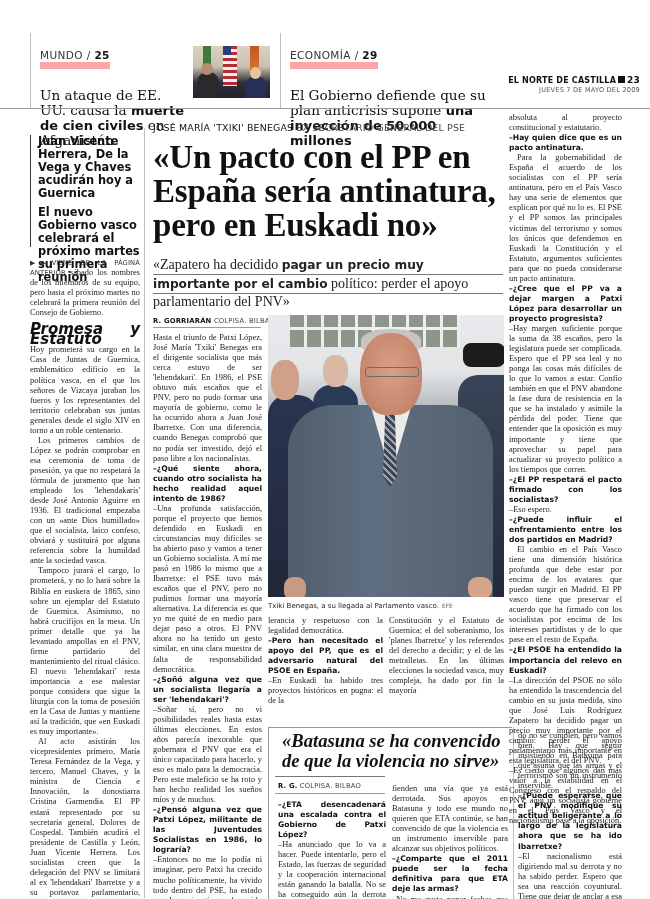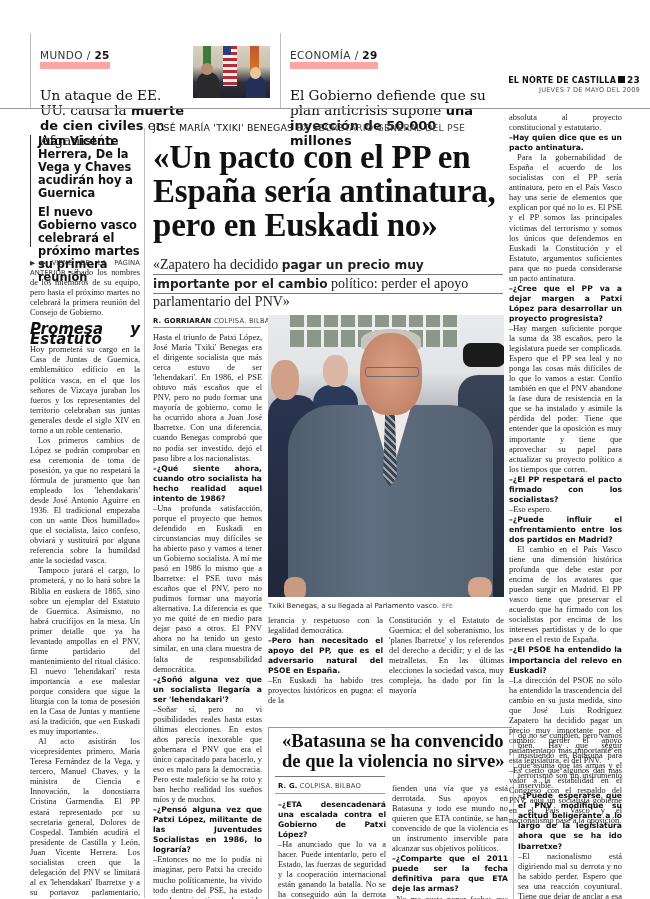--- a/index.html
+++ b/index.html
@@ -77,21 +77,21 @@
   .photo .hair { position:absolute; left:93px; top:14px; width:60px; height:22px; background:#c9c4bd; border-radius: 50% 50% 20% 20%; }
   .photo .glasses { position:absolute; left:97px; top:52px; width:54px; height:10px; border:1.5px solid #6c6c6c; border-radius: 3px; }
   .photo .hand-l { position:absolute; left:16px; top:262px; width:22px; height:24px; background:#c99a82; border-radius: 40%; }
   .photo .hand-r { position:absolute; left:200px; top:262px; width:24px; height:22px; background:#d6a48a; border-radius: 40%; }
 
   .caption { position:absolute; left:268px; top:602px; font-family: "DejaVu Sans", sans-serif; font-size: 7px; color:#222; white-space: nowrap; }
   .caption .credit { color:#666; font-size:6px; margin-left:3px; }
 
   
   .box2 { position:absolute; left:268px; top:727px; width:244px; height:172px; border-left:1px solid #999; border-top:1px solid #999; }
-  .box2-headline { position:absolute; left:282px; top:731px; width:230px; font-family: "Liberation Serif", serif; font-size: 18.6px; line-height: 20px; color:#111; }
+  .box2-headline { position:absolute; left:282px; top:731px; width:230px; font-family: "Liberation Serif", serif; font-size: 18.6px; line-height: 20px; color:#111;font-style:italic; }
 
   .col { position:absolute; }
 </style>
 </head>
 <body>
 
 <div>
   <div class="teaser-rule-top"></div>
 
   <div class="abs" style="left:40px; top:44px; width:150px;">

